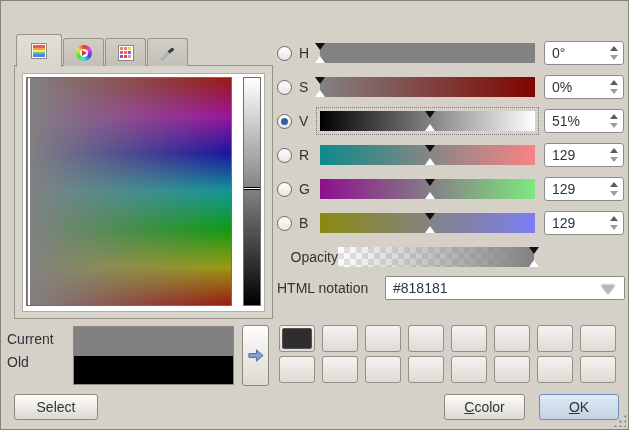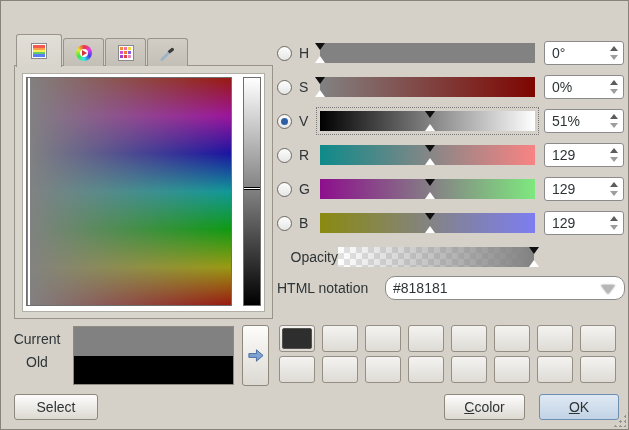--- a/index.html
+++ b/index.html
@@ -71,27 +71,27 @@
     display:flex;align-items:center;padding-left:7px;font-size:14px;}
   .spin-arrows{position:absolute;right:4px;top:0;bottom:0;width:10px;
     display:flex;flex-direction:column;justify-content:center;gap:4px;align-items:center;}
   .arr-up{width:0;height:0;border-left:4px solid transparent;border-right:4px solid transparent;
     border-bottom:5px solid #5c5c5c;}
   .arr-dn{width:0;height:0;border-left:4px solid transparent;border-right:4px solid transparent;
     border-top:5px solid #9d9d9d;}
   .opacity-label{width:61px;flex:0 0 61px;text-align:right;}
   .slider-short{flex:0 0 196px;margin-left:0;}
   .html-label{width:108px;flex:0 0 108px;}
-  .entry{width:243px;height:24px;background:#fff;border:1px solid #8b8b8b;border-radius:10px;
+  .entry{width:243px;height:24px;background:#fff;border:1px solid #8b8b8b;border-radius:2px;
     position:relative;display:flex;align-items:center;padding-left:7px;font-size:14px;}
   .entry-drop{position:absolute;right:9px;top:8px;width:0;height:0;
     border-left:7px solid transparent;border-right:7px solid transparent;
     border-top:9px solid #b6b6b6;filter:drop-shadow(0 0 1px #8d8d8d);}
   
-  .cmp-label{position:absolute;left:6px;width:60px;text-align:center;}
+  .cmp-label{position:absolute;left:6px;width:60px;text-align:left;}
   .lbl-current{top:330px;}
   .lbl-old{top:353px;}
   .cmp-swatch{position:absolute;left:72px;top:325px;width:161px;height:59px;
     border:1px solid #8f8a82;}
   .cmp-half{position:absolute;left:0;right:0;height:50%;}
   .cmp-top{top:0;} .cmp-bottom{bottom:0;}
   .btn{background:linear-gradient(#fdfdfc,#dcd9d2);border:1px solid #8e887c;border-radius:3px;
     display:flex;align-items:center;justify-content:center;color:#2e3436;font-size:14px;
     cursor:default;}
   .apply-btn{position:absolute;left:241px;top:324px;width:27px;height:61px;}

